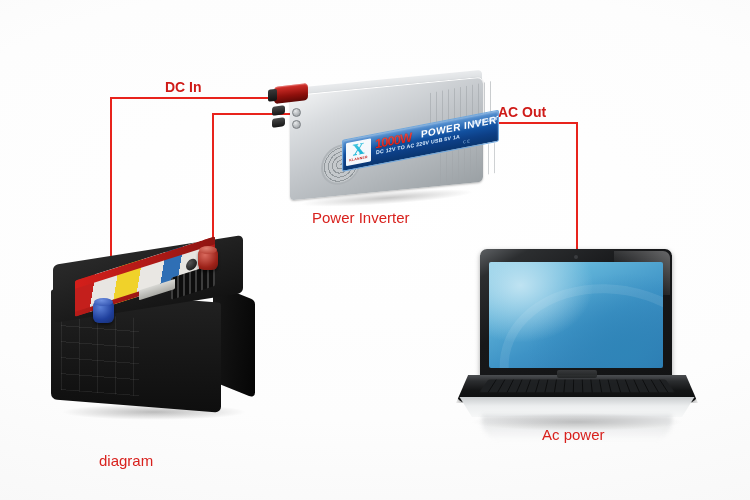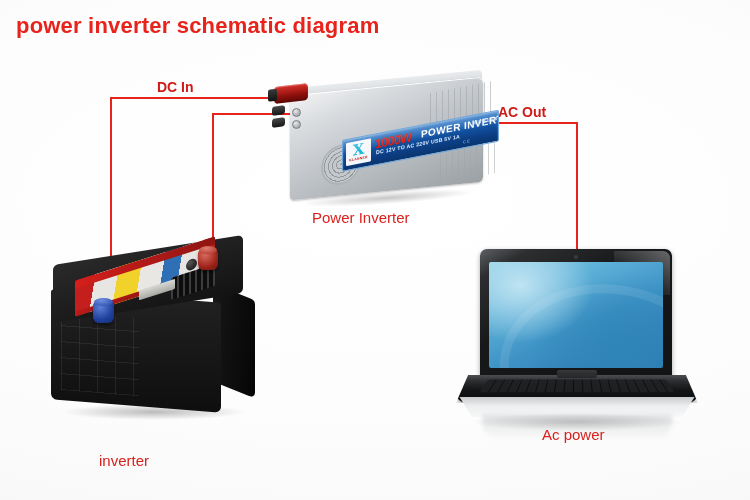--- a/index.html
+++ b/index.html
@@ -289,29 +289,28 @@
     position:absolute;left:30px;top:168px;width:190px;height:26px;
     background:linear-gradient(180deg,rgba(160,165,170,.30),rgba(255,255,255,0));
     filter:blur(2px);border-radius:0 0 20px 20px;
   }
 </style>
 </head>
 <body>
 
 <div id="stage">
 
-  <div class="title">power inverter schematic diagram</div>
 
   <div class="wire wire-v" style="left:110px;top:97px;height:222px;"></div>
   <div class="wire wire-h" style="left:110px;top:97px;width:177px;"></div>
 
   <div class="wire wire-v" style="left:212px;top:113px;height:152px;"></div>
   <div class="wire wire-h" style="left:212px;top:113px;width:80px;"></div>
 
-  <div class="wlabel" style="left:157px;top:79px;">DC In</div>
+  <div class="wlabel" style="left:165px;top:79px;">DC In</div>
 
   <div class="wire wire-h" style="left:481px;top:122px;width:97px;"></div>
   <div class="wire wire-v" style="left:576px;top:122px;height:128px;"></div>
 
   <div class="wlabel" style="left:498px;top:104px;text-align:center;">AC Out</div>
 
   <div id="inverter">
     <div class="inv-shadow"></div>
     <div class="inv-top"></div>
     <div class="inv-body">
@@ -350,21 +349,21 @@
     <div class="bat-top">
       <div class="bat-sticker"></div>
       <div class="bat-vents"></div>
       <div class="bat-plate"></div>
       <div class="bat-eye"></div>
     </div>
     <div class="post post-blue"></div>
     <div class="post post-red"></div>
   </div>
 
-  <div class="caption" style="left:99px;top:452px;">inverter</div>
+  <div class="caption" style="left:99px;top:452px;">diagram</div>
 
   <div id="laptop">
     <div class="lid">
       <div class="lid-gloss"></div>
       <div class="cam"></div>
       <div class="screen"></div>
     </div>
     <div class="base"></div>
     <div class="keyboard"></div>
     <div class="touchpad"></div>

